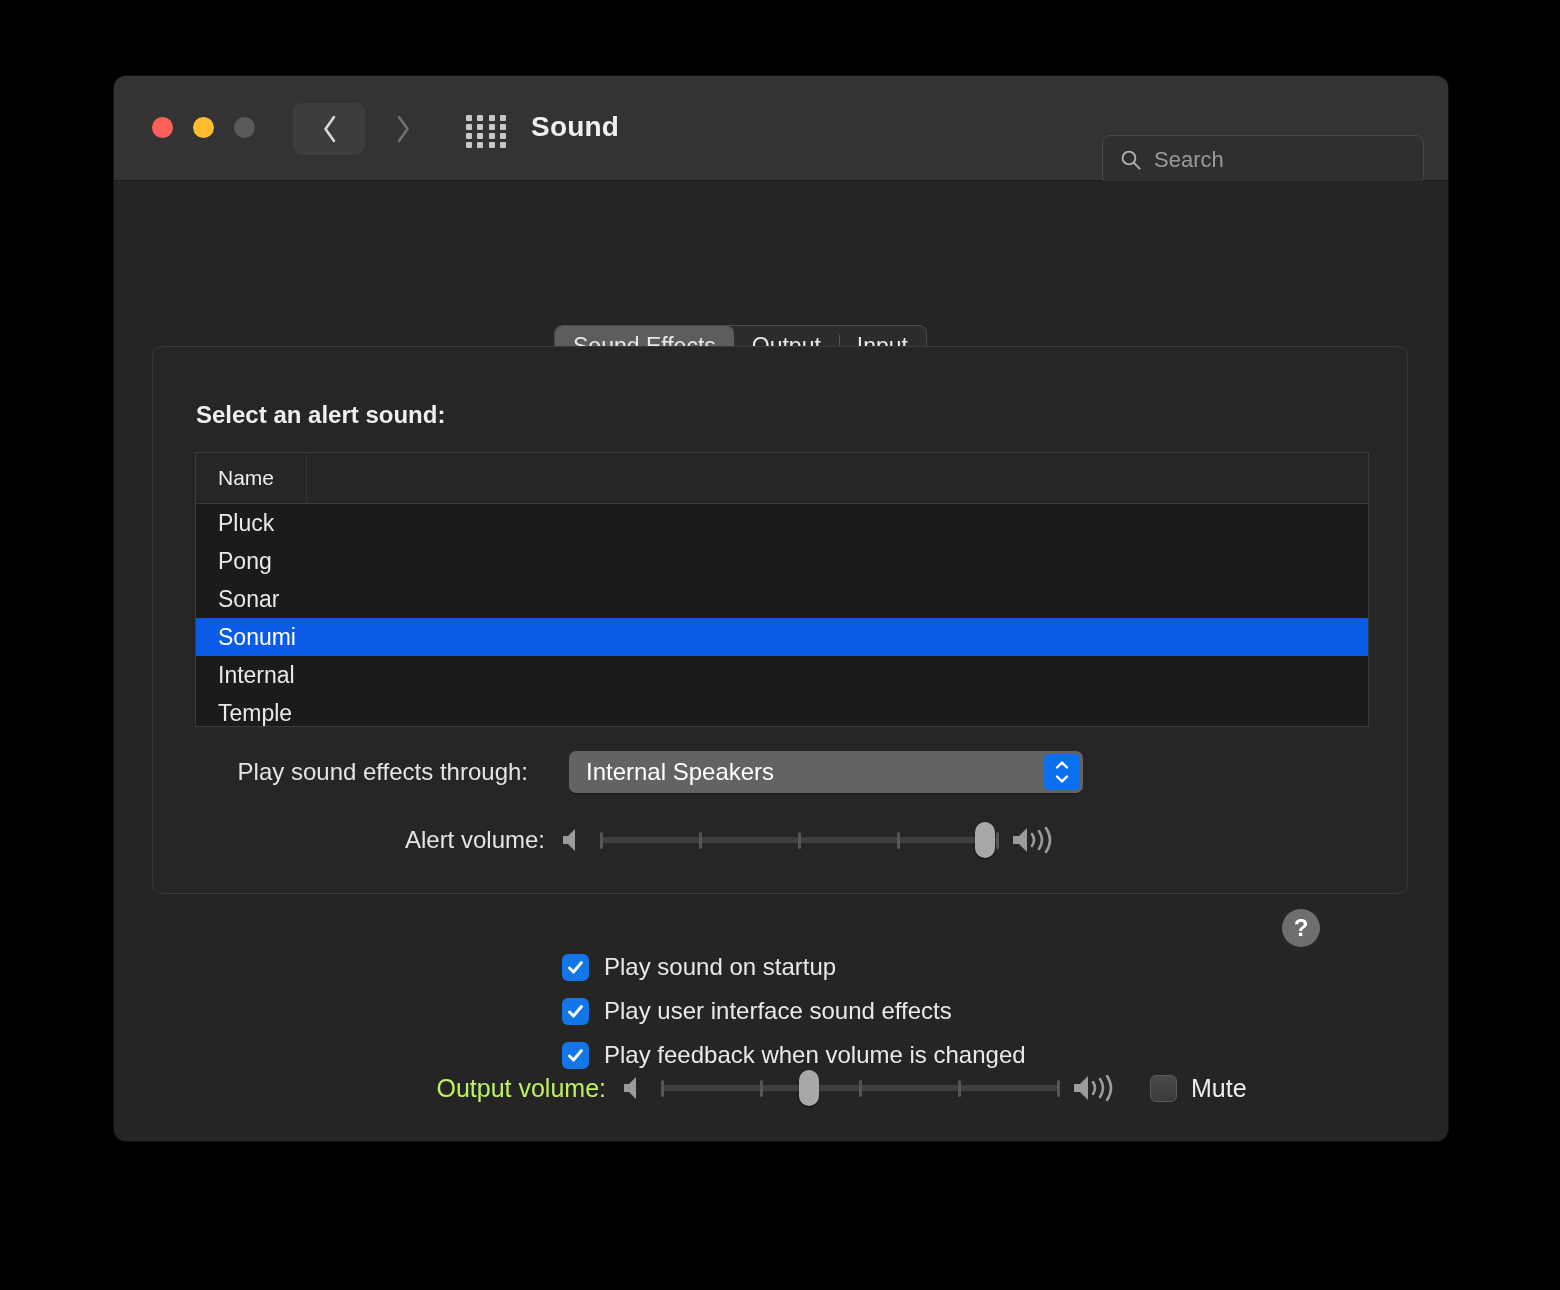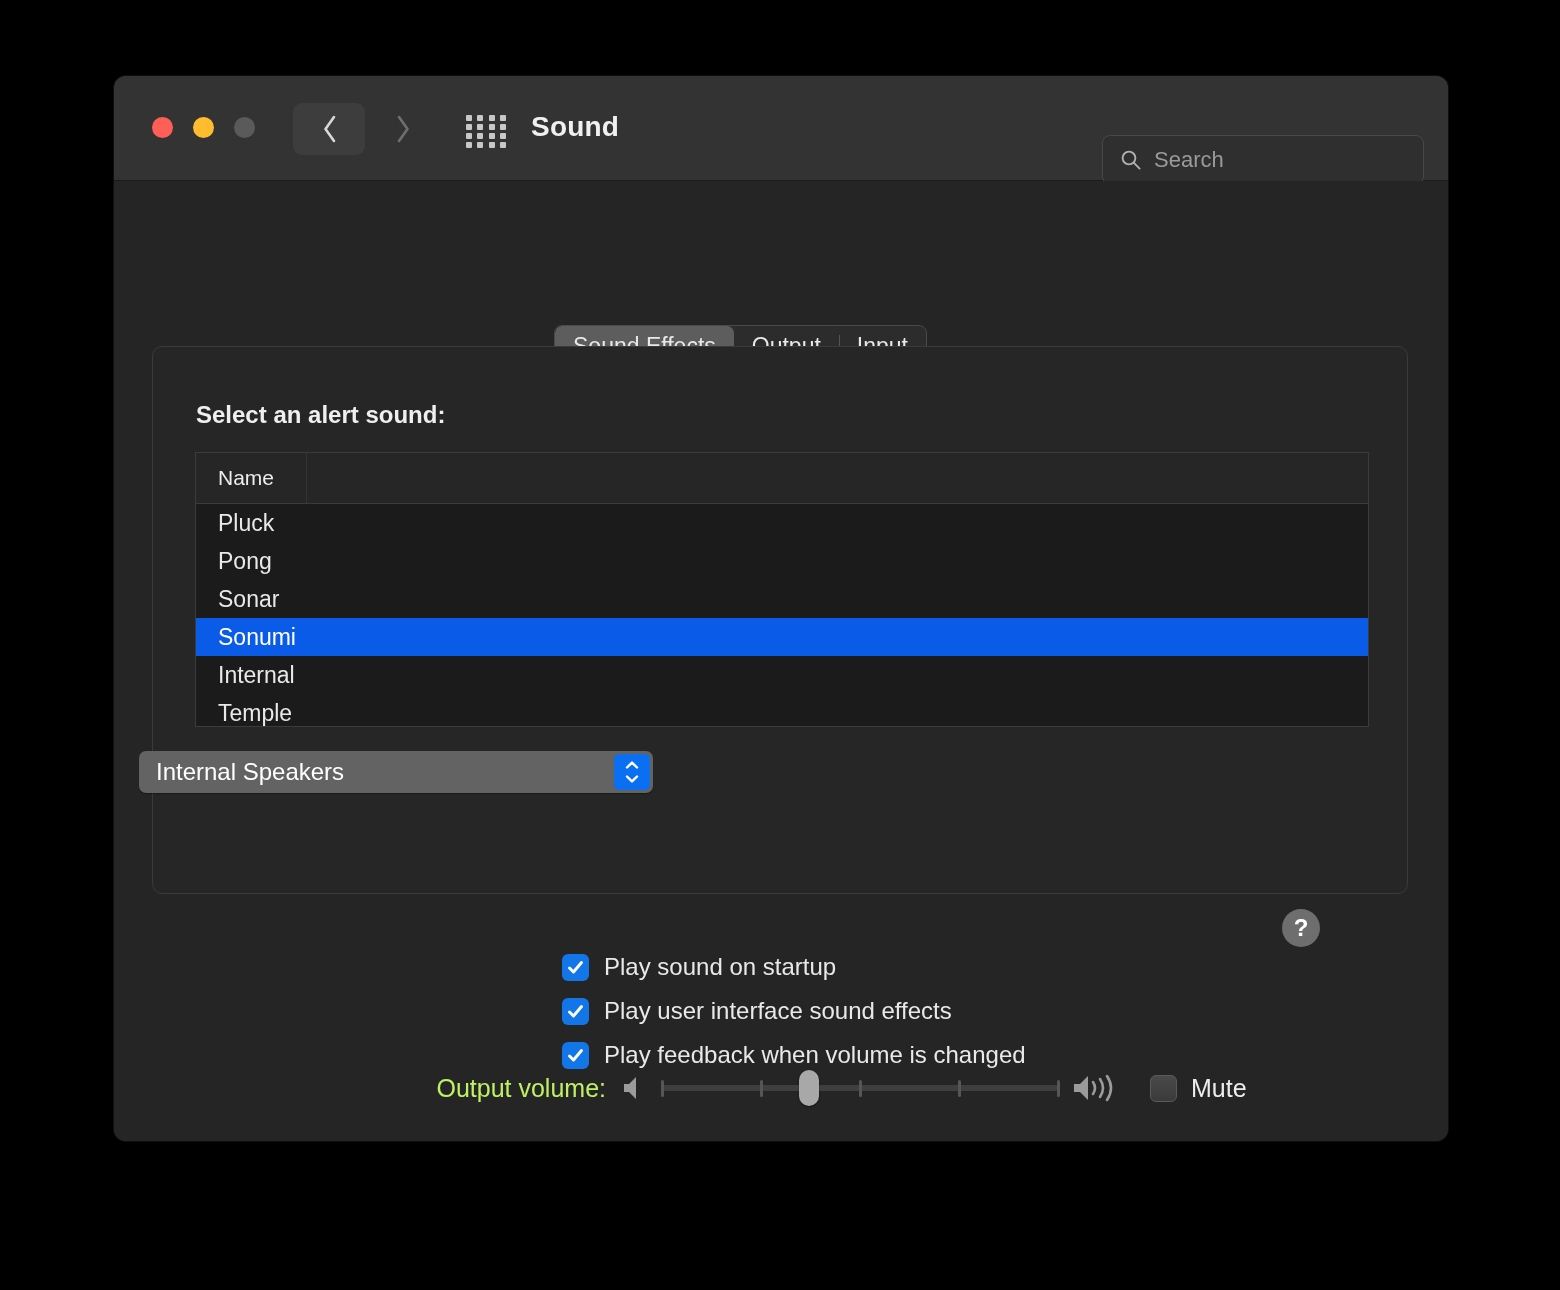--- a/index.html
+++ b/index.html
@@ -313,33 +313,55 @@
         </div>
         <div class="row">Pluck</div>
         <div class="row">Pong</div>
         <div class="row">Sonar</div>
         <div class="row selected">Sonumi</div>
         <div class="row">Internal</div>
         <div class="row">Temple</div>
       </div>
 
       <div class="popup-row">
+        <div class="popup-label">Play sound effects through:</div>
         <div class="popup-button">
           <span>Internal Speakers</span>
           <span class="stepper">
             <svg viewBox="0 0 16 10">
                 <path d="M3 6.5 L8 1.6 L13 6.5"></path>
               </svg>
             <svg viewBox="0 0 16 10">
                 <path d="M3 3.5 L8 8.4 L13 3.5"></path>
               </svg>
           </span>
         </div>
       </div>
 
+      <div class="alert-row">
+        <div class="alert-label">Alert volume:</div>
+        <svg class="spk-small" viewBox="0 0 26 30">
+          <path d="M14 4 L7 11 L2 11 L2 19 L7 19 L14 26 Z"></path>
+        </svg>
+        <div class="slider" id="alert-slider">
+          <div class="track"></div>
+        <div class="tick" style="left: 0px;"></div>
+            <div class="tick" style="left: 99px;"></div>
+            <div class="tick" style="left: 198px;"></div>
+            <div class="tick" style="left: 297px;"></div>
+            <div class="tick" style="left: 396px;"></div>
+            <div class="thumb" style="left: 384.12px;"></div>
+          </div>
+        <svg class="spk-wide" viewBox="0 0 52 34">
+          <path d="M16 5 L8 13 L2 13 L2 21 L8 21 L16 29 Z"></path>
+          <path class="wave" d="M21 11 Q25 17 21 23"></path>
+          <path class="wave" d="M28 8 Q34 17 28 26"></path>
+          <path class="wave" d="M35 5 Q43 17 35 29"></path>
+        </svg>
+      </div>
 
       <div class="checkrow" style="top:772px">
         <span class="cb on">
           <svg viewBox="0 0 19 19">
               <path d="M3.5 10 L7.5 14 L15.5 4.5"></path>
             </svg>
         </span>
         <span>Play sound on startup</span>
       </div>
 

